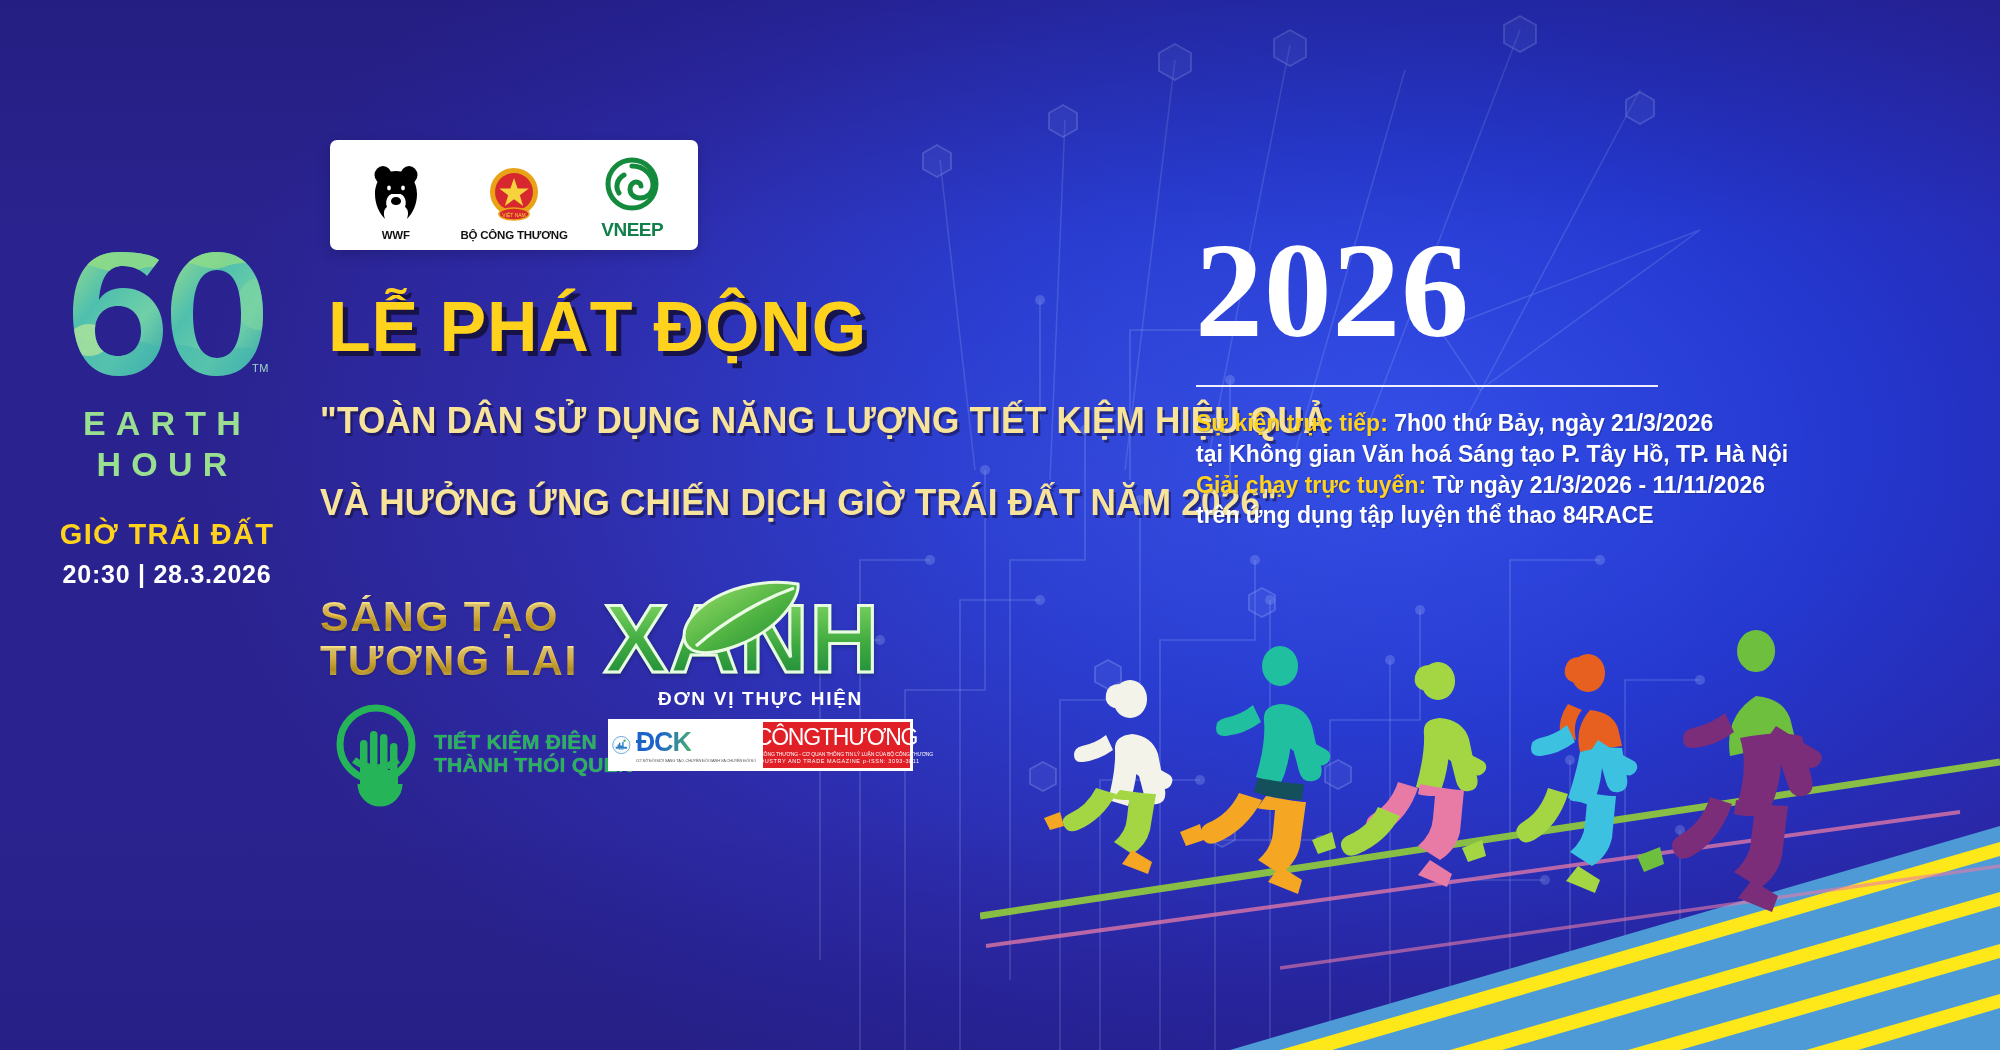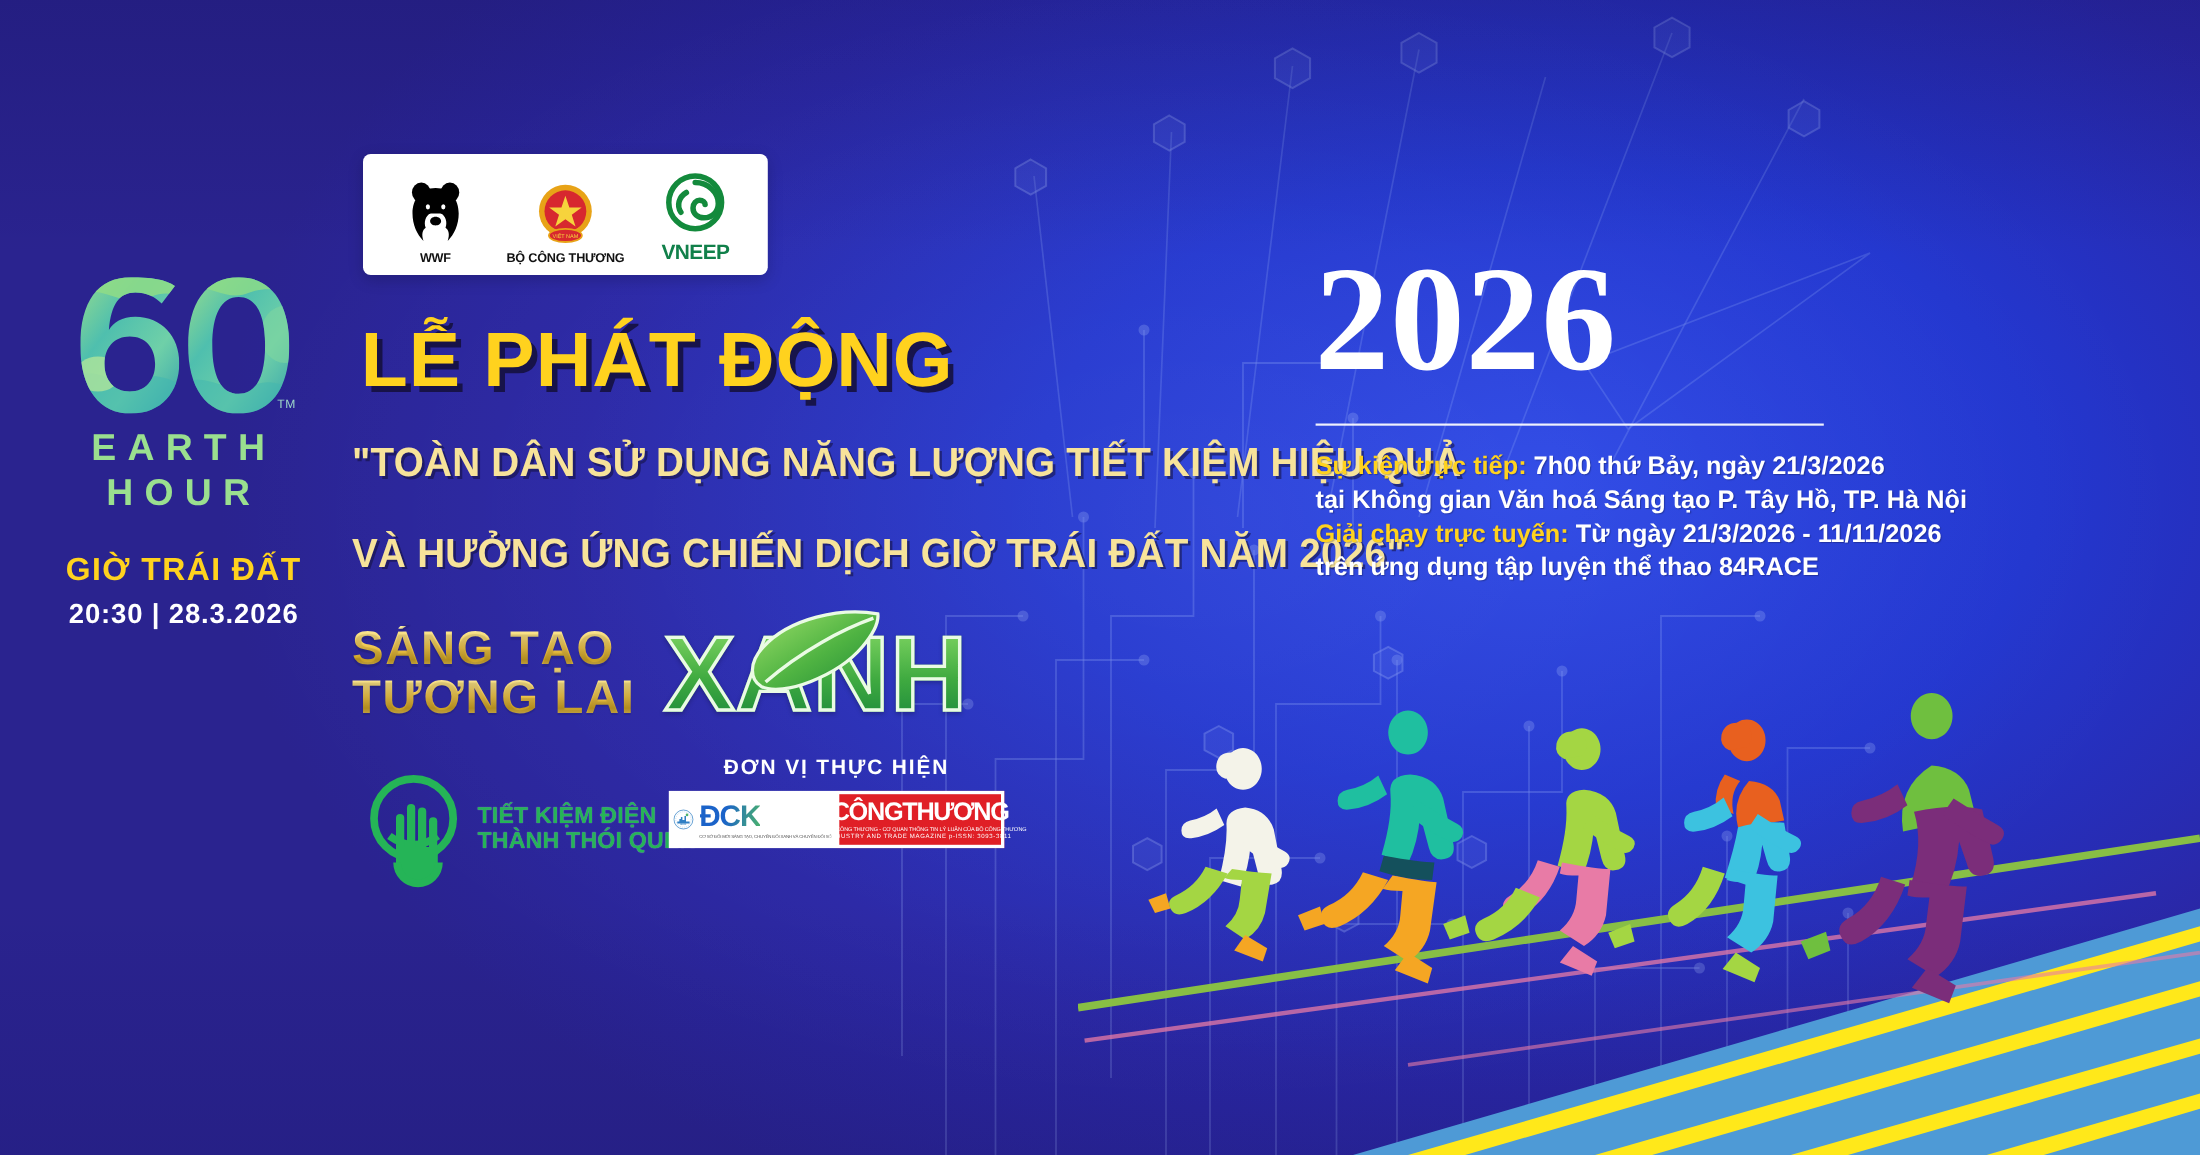--- a/index.html
+++ b/index.html
@@ -19,21 +19,21 @@
 
   
   .eh-block{position:absolute;left:52px;top:248px;width:230px;text-align:center;}
   .eh-60{position:relative;width:200px;height:132px;margin:0 auto;}
   .eh-60 svg{display:block;}
   .eh-tm{position:absolute;right:-2px;bottom:6px;color:#9fd9c9;font-size:11px;letter-spacing:.5px;}
   .eh-earth,.eh-hour{
     color:#9adf8f;font-weight:700;letter-spacing:.30em;
     font-family:"Liberation Sans", sans-serif;
   }
-  .eh-earth{font-size:34px;margin-top:8px;}
+  .eh-earth{font-size:34px;margin-top:24px;}
   .eh-hour{font-size:34px;margin-top:2px;}
   .eh-giotraidat{color:#ffd21e;font-size:29px;font-weight:700;letter-spacing:.045em;margin-top:34px;white-space:nowrap;}
   .eh-time{color:#ffffff;font-size:25px;font-weight:800;letter-spacing:.03em;margin-top:9px;white-space:nowrap;}
 
   
   .logostrip{
     position:absolute;left:330px;top:140px;width:368px;height:110px;
     background:#fff;border-radius:7px;display:flex;align-items:center;justify-content:space-around;
     padding:0 18px;box-shadow:0 4px 14px rgba(0,0,0,.18);
   }
@@ -52,21 +52,21 @@
   .subline{
     position:absolute;color:#f7e39a;font-weight:900;font-size:37px;
     letter-spacing:.006em;white-space:nowrap;
     text-shadow:2.5px 2.5px 0 rgba(20,16,60,.55);
     transform:scaleX(.95);transform-origin:left center;
   }
   .subline.l1{left:320px;top:400px;}
   .subline.l2{left:320px;top:482px;}
 
   
-  .stx{position:absolute;left:320px;top:558px;display:flex;align-items:center;}
+  .stx{position:absolute;left:320px;top:584px;display:flex;align-items:center;}
   .stx-words{display:flex;flex-direction:column;line-height:1.02;}
   .stx-words span{
     font-size:43px;font-weight:800;letter-spacing:.035em;
     background:linear-gradient(180deg,#fdf0a8 0%,#f0c54a 45%,#caa024 70%,#f4dd8c 100%);
     -webkit-background-clip:text;background-clip:text;color:transparent;
     text-shadow:0 2px 1px rgba(0,0,0,.12);
   }
   .stx-xanh{position:relative;margin-left:26px;}
   .stx-xanh .txt{
     font-size:96px;font-weight:900;letter-spacing:.01em;
@@ -86,21 +86,21 @@
 
   .dvth{position:absolute;left:608px;top:688px;width:305px;text-align:center;}
   .dvth-title{color:#ffffff;font-weight:900;font-size:19px;letter-spacing:.09em;margin-bottom:9px;}
   .dvth-logos{display:flex;gap:0;height:52px;justify-content:center;}
   .dck-box{background:#fff;width:152px;display:flex;align-items:center;justify-content:center;gap:5px;padding:0 4px;}
   .dck-word{font-size:27px;font-weight:900;letter-spacing:-1px;
     background:linear-gradient(100deg,#1b63c9 0%,#1b63c9 42%,#4bb36b 100%);
     -webkit-background-clip:text;background-clip:text;color:transparent;}
   .dck-sub{font-size:4px;color:#555;letter-spacing:-.2px;white-space:nowrap;}
   .ct-box{background:#e01f26;width:153px;display:flex;flex-direction:column;align-items:center;justify-content:center;border:3px solid #fff;}
-  .ct-main{color:#fff;font-weight:700;font-size:23px;letter-spacing:-1.2px;line-height:1;}
+  .ct-main{color:#fff;font-weight:400;font-size:23px;letter-spacing:-1.2px;line-height:1;}
   .ct-s1{color:#fff;font-size:5px;letter-spacing:-.1px;margin-top:2px;white-space:nowrap;}
   .ct-s2{color:#fff;font-size:5.5px;letter-spacing:.6px;margin-top:1px;white-space:nowrap;}
 
   
   .year{
     position:absolute;left:1195px;top:222px;color:#fff;
     font-family:"Liberation Serif", serif;font-weight:700;font-size:136px;line-height:1;
     letter-spacing:.005em;
   }
   .year-rule{position:absolute;left:1196px;top:385px;width:462px;height:2px;background:rgba(255,255,255,.92);}

